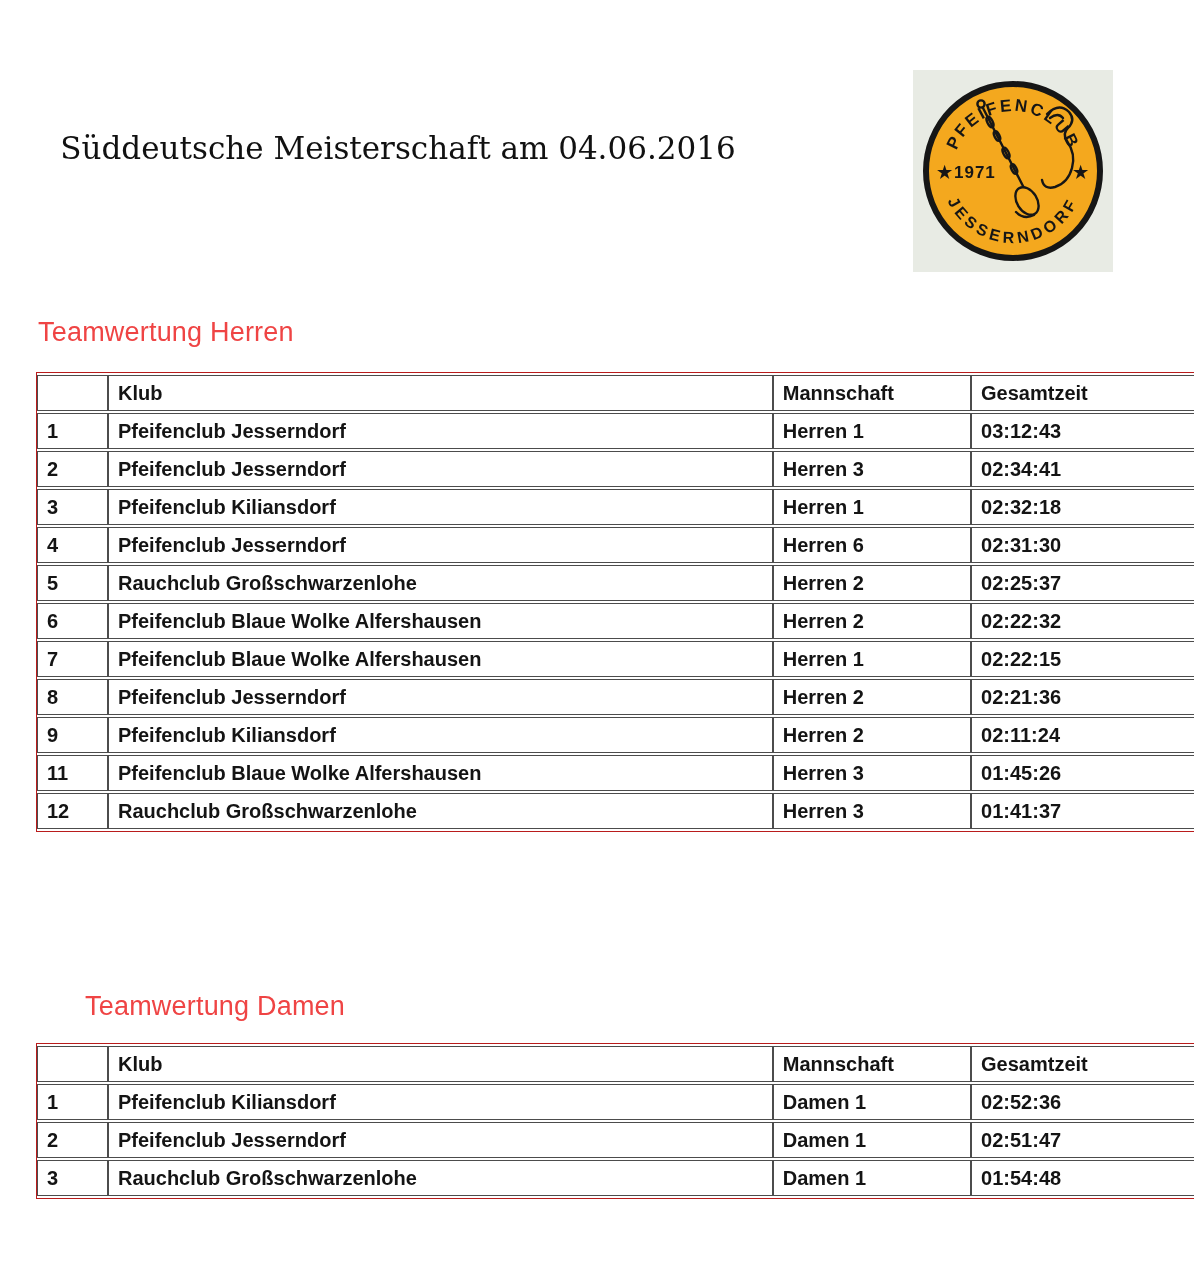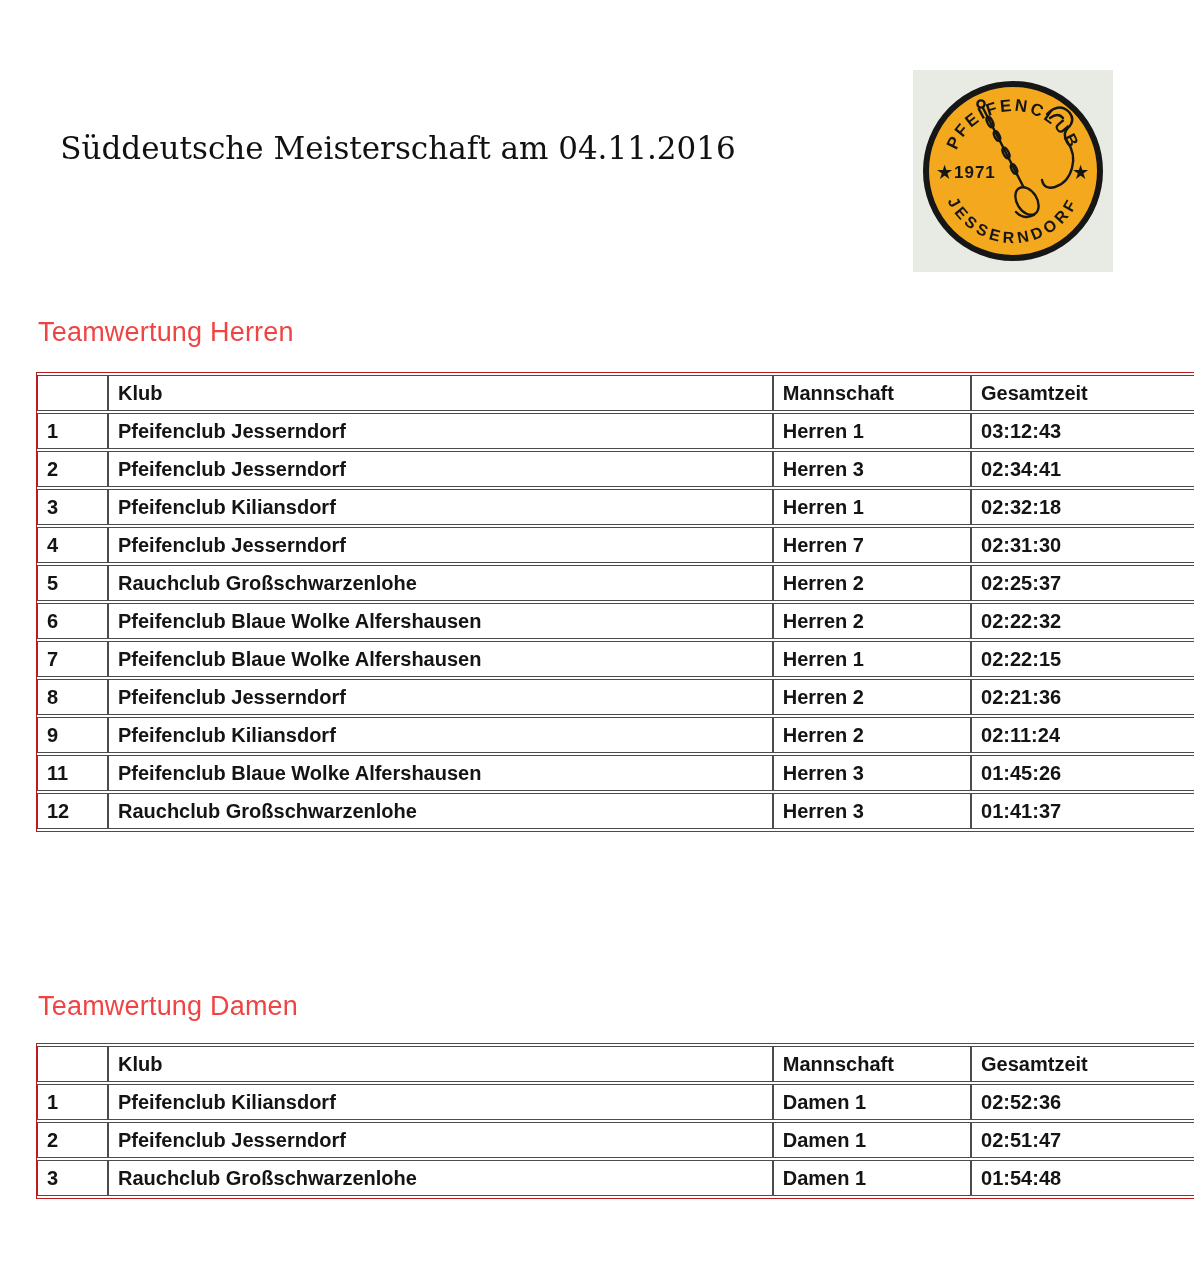--- a/index.html
+++ b/index.html
@@ -11,21 +11,21 @@
     position:absolute;left:48px;top:126px;width:700px;
     font-family:"DejaVu Serif","Liberation Serif",serif;
     font-size:31px;line-height:44px;text-align:center;color:#111;
   }
   .logo-box{position:absolute;left:913px;top:70px;width:200px;height:202px;}
   .section-heading{
     position:absolute;left:38px;font-size:27px;font-weight:400;color:#ef4444;
     letter-spacing:0.2px;
   }
   #heading-herren{top:317px;}
-  #heading-damen{top:991px;}
+  #heading-damen{top:991px;margin-left:47px;}
   table.results{
     position:absolute;left:36px;width:1193px;table-layout:fixed;
     border-collapse:separate;border-spacing:0 2px;
     border:1px solid #b91c1c;background:#fff;
     font-size:20px;font-weight:bold;color:#141414;
   }
   #table-herren{top:372px;}
   #table-damen{top:1043px;}
   .results th,.results td{
     border:1px solid #4c4c4c;height:34px;padding:0 9px;
@@ -36,21 +36,21 @@
   .col-klub{width:590px;}
   .col-mann{width:176px;}
   .col-zeit{width:228px;}
   .rank-right{text-align:right;}
   .rank-center{text-align:center;}
 </style>
 </head>
 <body>
 
 <div class="doc-title">
-  <div>Süddeutsche Meisterschaft am 04.11.2016</div>
+  <div>Süddeutsche Meisterschaft am 04.06.2016</div>
 </div>
 
 <div class="logo-box">
   <svg width="200" height="202" viewBox="0 0 200 202">
     <rect x="0" y="0" width="200" height="202" fill="#E8EBE4"></rect>
     <circle cx="100" cy="101" r="87" fill="#F4A81E" stroke="#161616" stroke-width="6"></circle>
     <defs>
       <path id="arcTop" d="M 40,101 A 60,60 0 0 1 160,101"></path>
       <path id="arcBot" d="M 28,101 A 72,72 0 0 0 172,101"></path>
     </defs>
@@ -109,21 +109,21 @@
   </tr>
   <tr>
     <td class="rank-right">3</td>
     <td>Pfeifenclub Kiliansdorf</td>
     <td>Herren 1</td>
     <td>02:32:18</td>
   </tr>
   <tr>
     <td class="rank-right">4</td>
     <td>Pfeifenclub Jesserndorf</td>
-    <td>Herren 7</td>
+    <td>Herren 6</td>
     <td>02:31:30</td>
   </tr>
   <tr>
     <td class="rank-right">5</td>
     <td>Rauchclub Großschwarzenlohe</td>
     <td>Herren 2</td>
     <td>02:25:37</td>
   </tr>
   <tr>
     <td class="rank-right">6</td>

